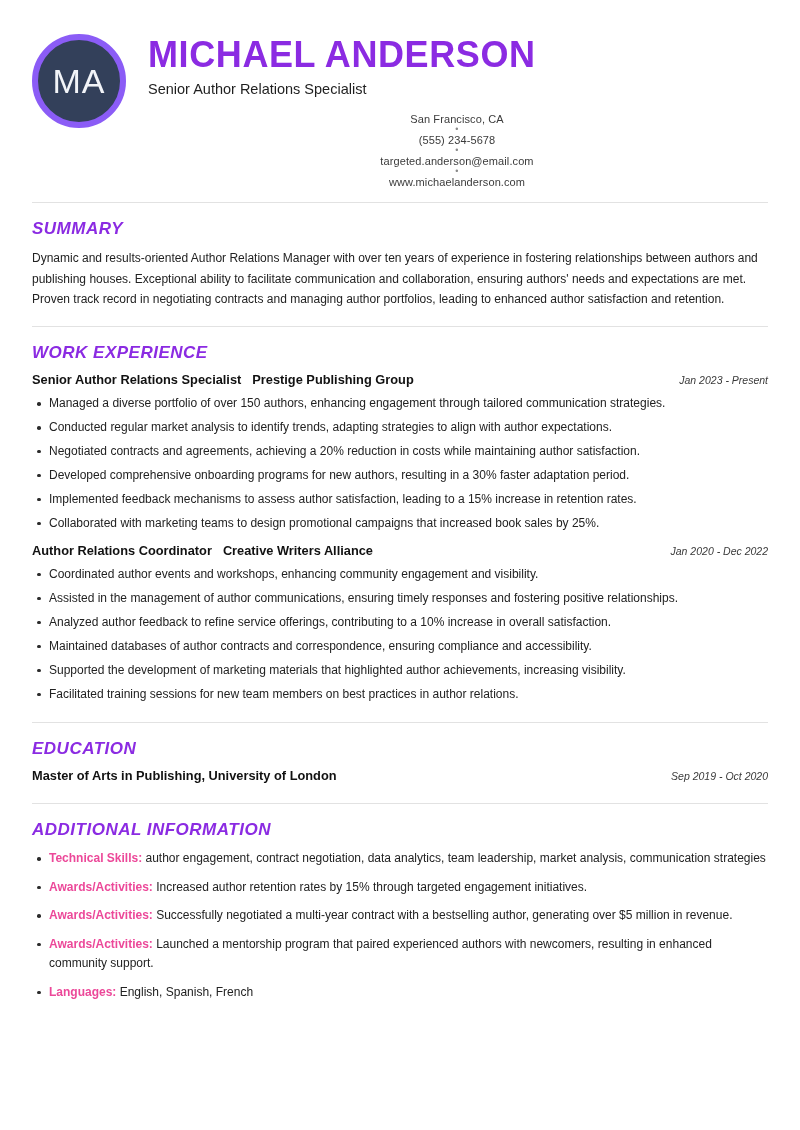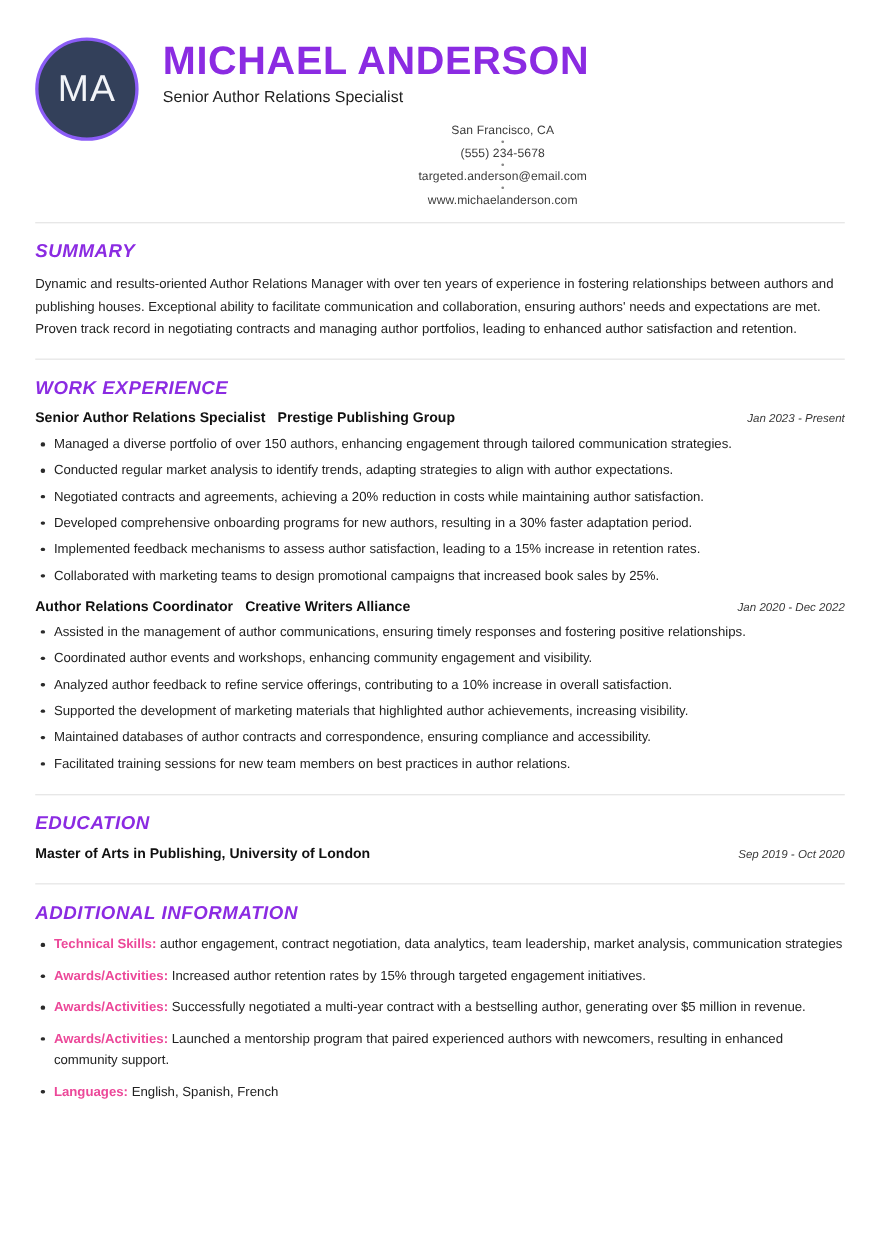--- a/index.html
+++ b/index.html
@@ -30,21 +30,21 @@
     align-items: flex-start;
     padding-top: 30px;
     padding-bottom: 14px;
   }
   .avatar {
     flex: 0 0 auto;
     width: 94px;
     height: 94px;
     border-radius: 50%;
     background: #33405a;
-    border: 3px solid #8b5cf6;
+    border: 6px solid #8b5cf6;
     box-sizing: border-box;
     display: flex;
     align-items: center;
     justify-content: center;
     margin-top: 4px;
   }
   .avatar-initials {
     color: #f2f4f8;
     font-size: 34px;
     font-weight: 400;
@@ -230,25 +230,25 @@
       </div>
 
       <div class="entry">
         <div class="entry-head">
           <div class="entry-heading">
             <span>Author Relations Coordinator</span><span class="entry-company">Creative Writers Alliance</span>
           </div>
           <div class="entry-dates">Jan 2020 - Dec 2022</div>
         </div>
         <ul class="bullets">
+          <li>Coordinated author events and workshops, enhancing community engagement and visibility.</li>
           <li>Assisted in the management of author communications, ensuring timely responses and fostering positive relationships.</li>
-          <li>Coordinated author events and workshops, enhancing community engagement and visibility.</li>
           <li>Analyzed author feedback to refine service offerings, contributing to a 10% increase in overall satisfaction.</li>
+          <li>Maintained databases of author contracts and correspondence, ensuring compliance and accessibility.</li>
           <li>Supported the development of marketing materials that highlighted author achievements, increasing visibility.</li>
-          <li>Maintained databases of author contracts and correspondence, ensuring compliance and accessibility.</li>
           <li>Facilitated training sessions for new team members on best practices in author relations.</li>
         </ul>
       </div>
 
     </div>
   </div>
 
   <hr class="divider">
   <div class="section">
     <h2 class="section-title">EDUCATION</h2>

